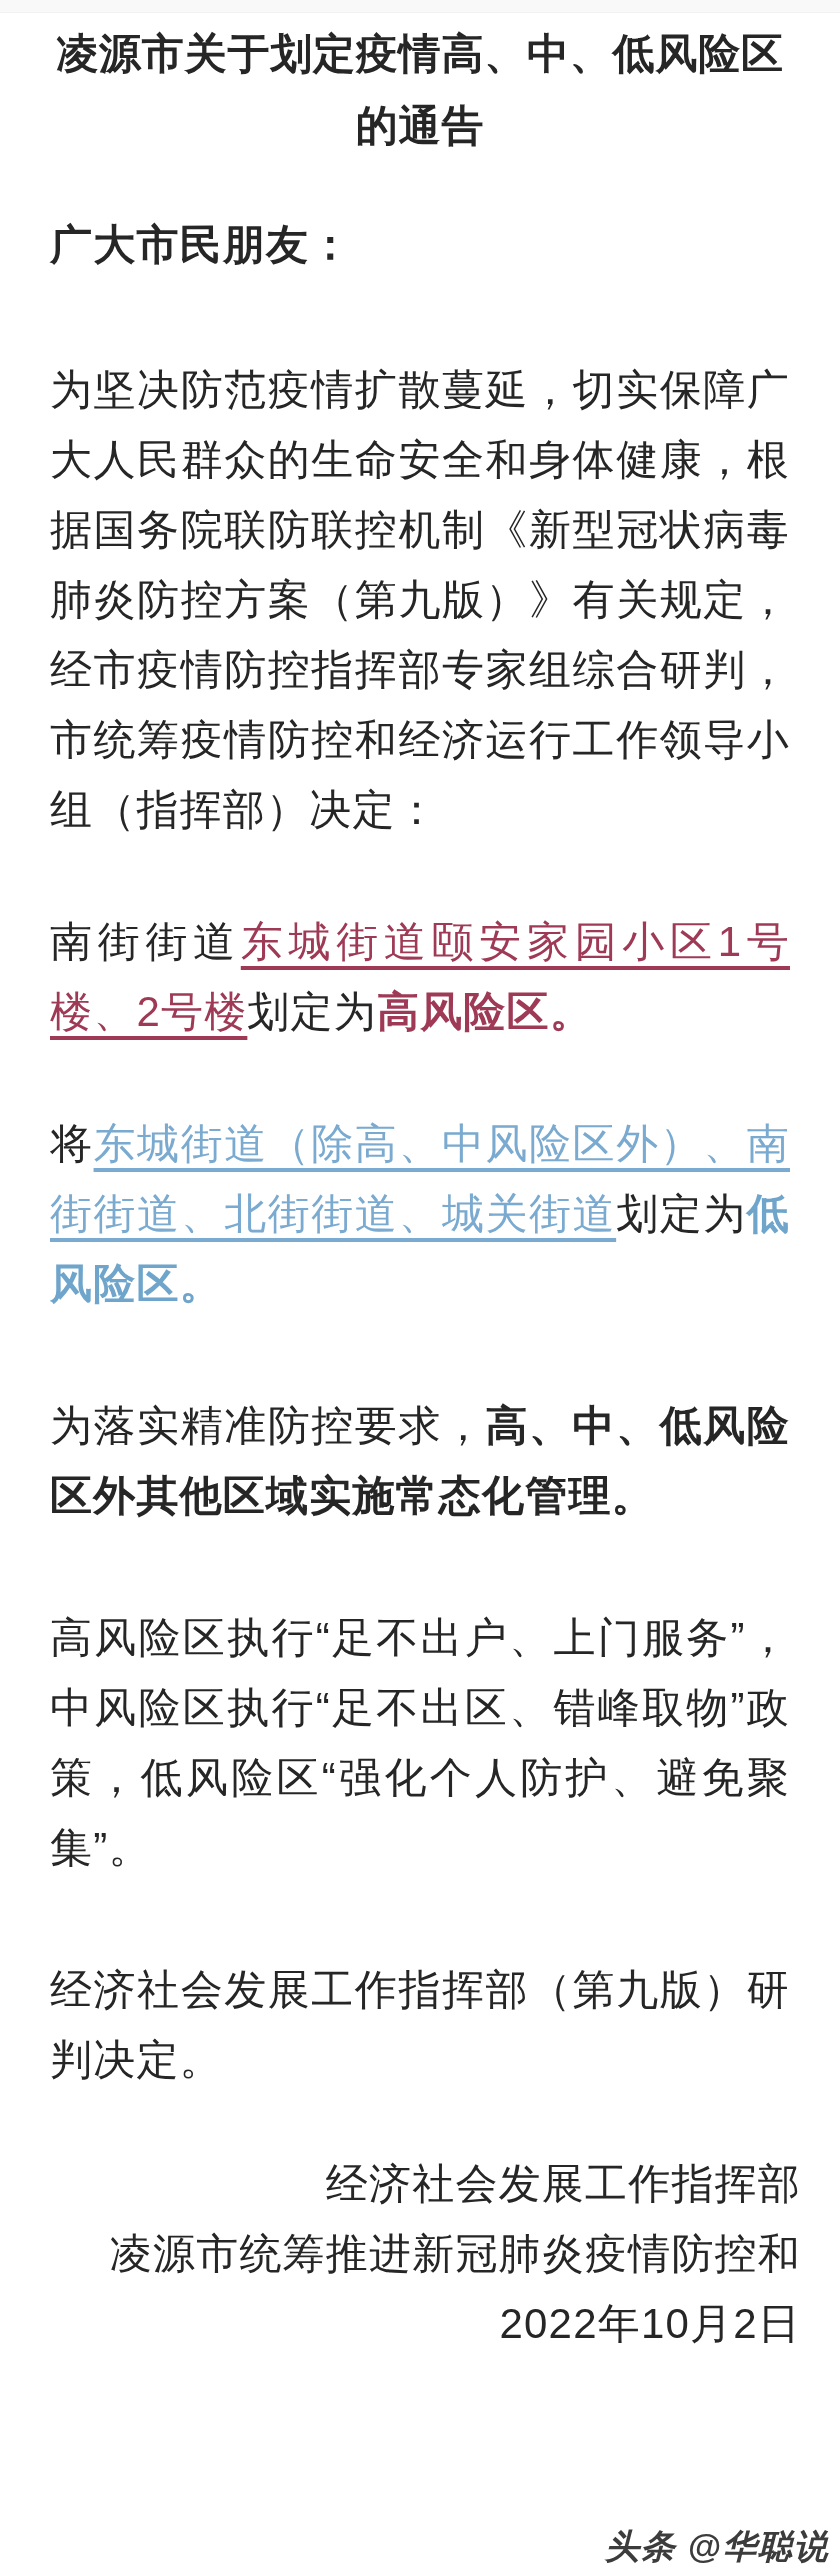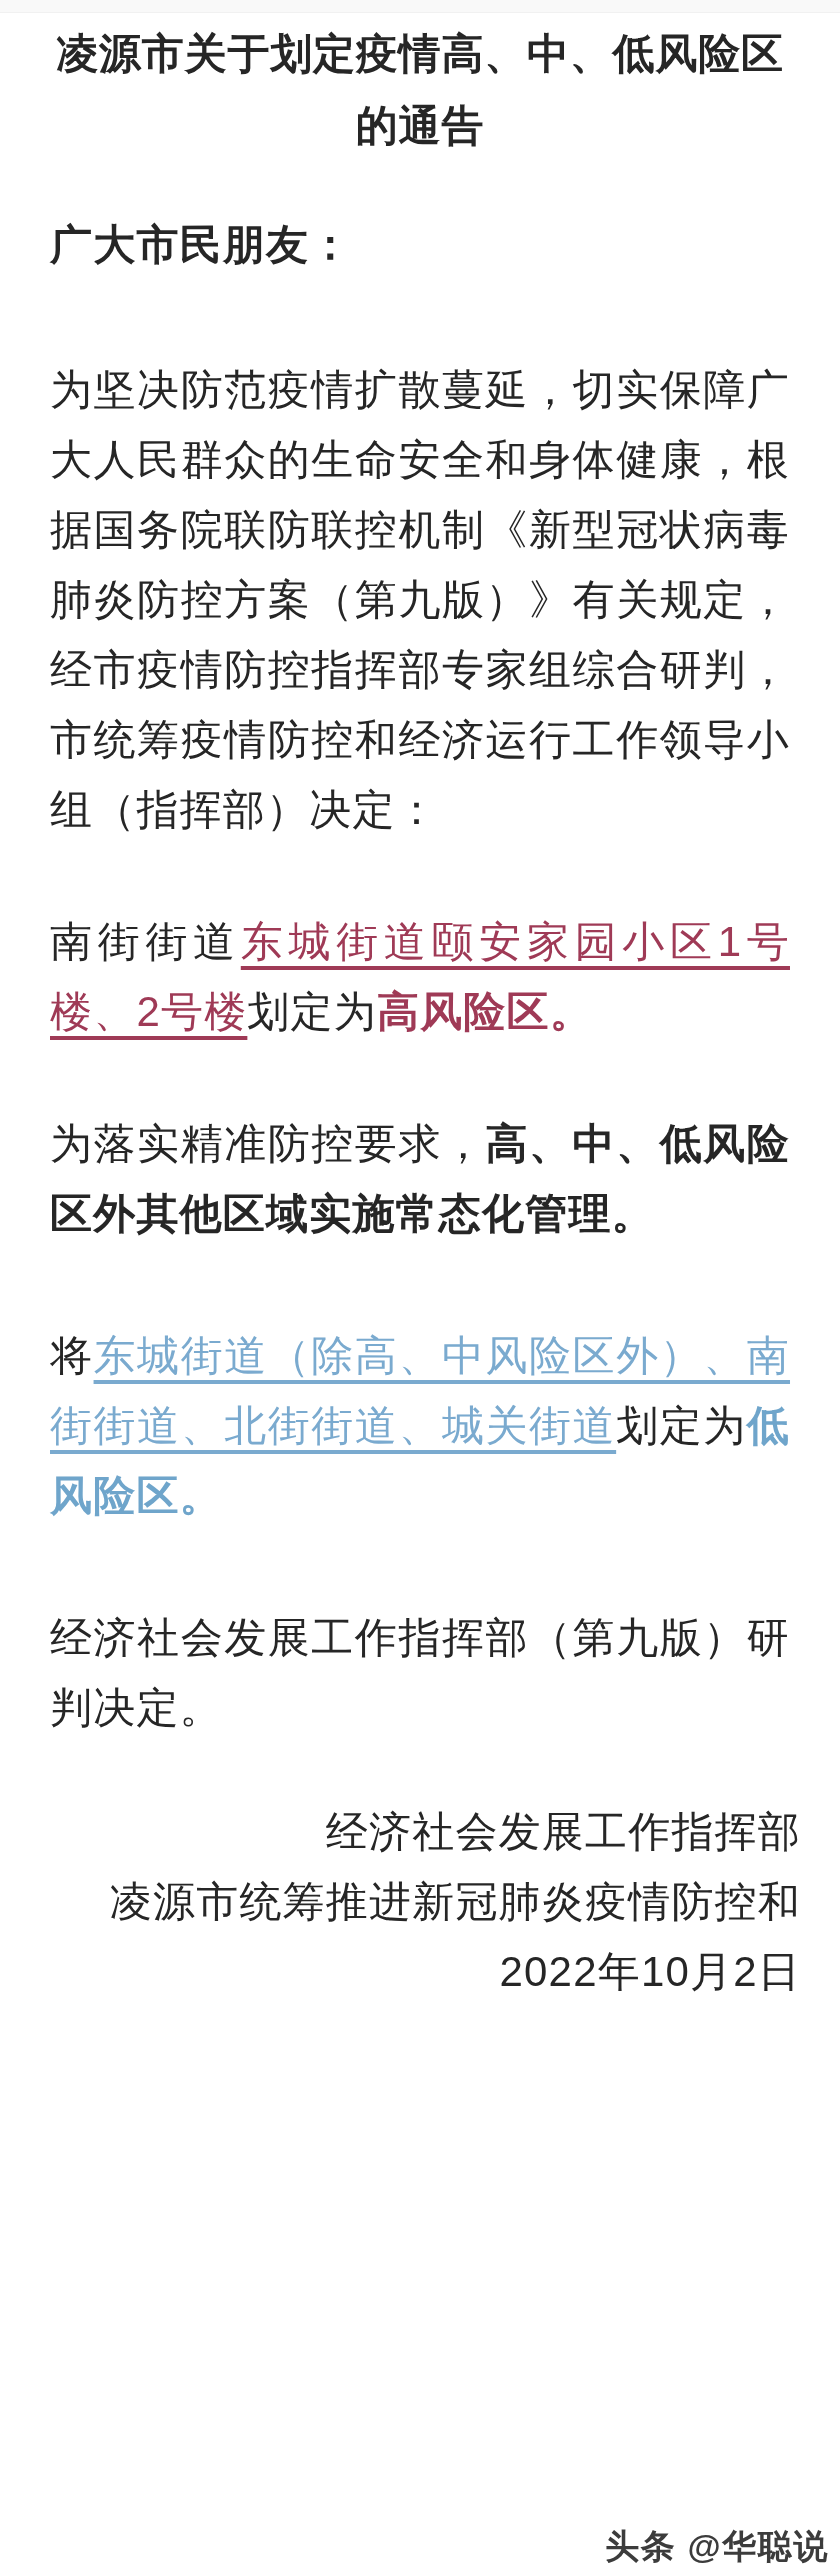--- a/index.html
+++ b/index.html
@@ -73,42 +73,44 @@
     right: 11px;
     bottom: 6.2px;
     font-size: 34px;
     font-weight: bold;
     letter-spacing: 1.6px;
     color: var(--watermark, #3c3c3c);
     text-shadow:
       1.6px 0 0 #fff, -1.6px 0 0 #fff, 0 1.6px 0 #fff, 0 -1.6px 0 #fff,
       1.6px 1.6px 0 #fff, -1.6px -1.6px 0 #fff, 1.6px -1.6px 0 #fff, -1.6px 1.6px 0 #fff;
     white-space: nowrap;
+    font-style: italic;
   }
 </style>
 </head>
 <body>
 
 <div class="top-strip"></div>
 
 <div class="doc">
 
   <h1 class="title"><span>凌源市关于划定疫情高、中、低风险区</span><br><span>的通告</span></h1>
 
   <p class="greeting">广大市民朋友：</p>
 
   <p class="para">为坚决防范疫情扩散蔓延，切实保障广大人民群众的生命安全和身体健康，根据国务院联防联控机制《新型冠状病毒肺炎防控方案（第九版）》有关规定，经市疫情防控指挥部专家组综合研判，市统筹疫情防控和经济运行工作领导小组（指挥部）决定：</p>
 
   <p class="para"><span>南街街道</span><span class="u c-high">东城街道颐安家园小区1号楼、2号楼</span><span>划定为</span><span class="b c-high">高风险区。</span></p>
 
 
+  <p class="para gap-lg"><span>将</span><span class="u c-low">东城街道（除高、中风险区外）、南街街道、北街街道、城关街道</span><span>划定为</span><span class="b c-low-bold">低风险区。</span></p>
+
   <p class="para gap-lg"><span>为落实精准防控要求，</span><span class="b">高、中、低风险区外其他区域实施常态化管理。</span></p>
 
-  <p class="para gap-lg"><span>将</span><span class="u c-low">东城街道（除高、中风险区外）、南街街道、北街街道、城关街道</span><span>划定为</span><span class="b c-low-bold">低风险区。</span></p>
-
+  <p class="para gap-lg">高风险区执行“足不出户、上门服务”，中风险区执行“足不出区、错峰取物”政策，低风险区“强化个人防护、避免聚集”。</p>
 
   <p class="para gap-sm">经济社会发展工作指挥部（第九版）研判决定。</p>
 
   <div class="signature">
     <p>经济社会发展工作指挥部</p>
     <p>凌源市统筹推进新冠肺炎疫情防控和</p>
     <p>2022年10月2日</p>
   </div>
 
 </div>

